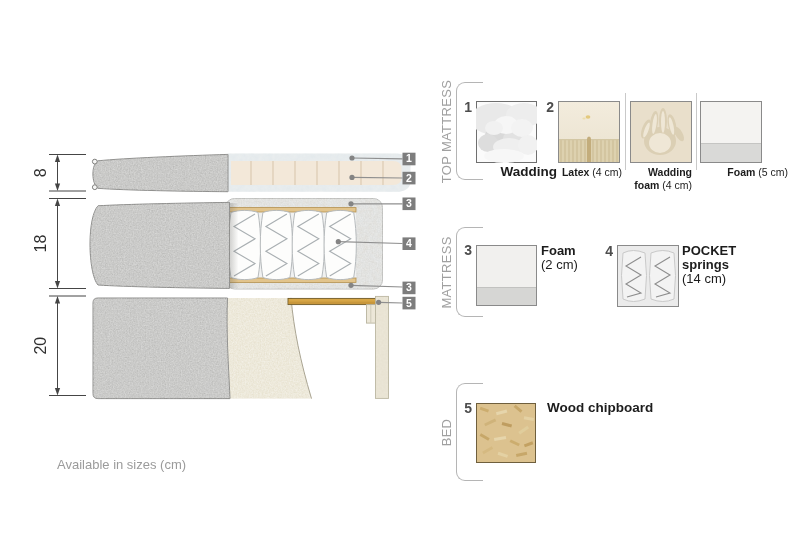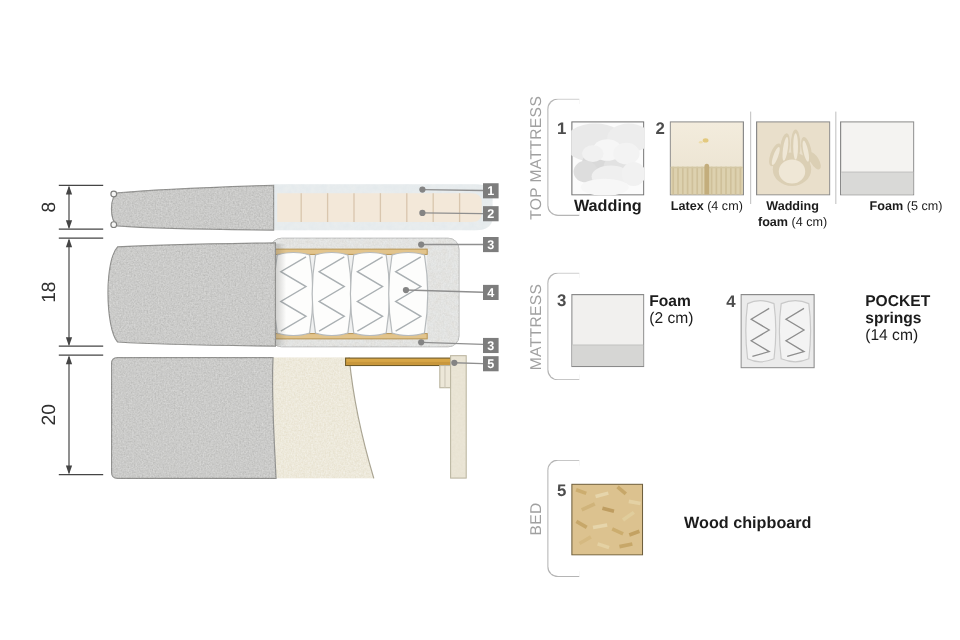--- a/index.html
+++ b/index.html
@@ -2,21 +2,21 @@
 <html><head>
 <meta charset="utf-8">
 <style>
 html,body{margin:0;padding:0;background:#ffffff;}
 body{width:800px;height:533px;font-family:"Liberation Sans",sans-serif;}
 #page{position:relative;width:800px;height:533px;overflow:hidden;background:#ffffff;}
 .abs{position:absolute;}
 .vlabel{position:absolute;color:#a0a0a0;font-size:13px;letter-spacing:0.3px;text-align:center;white-space:nowrap;}
 .bracket{position:absolute;border-left:1.4px solid #b5b5b5;border-top:1.4px solid #b5b5b5;border-bottom:1.4px solid #b5b5b5;border-radius:9px 0 0 9px;width:26px;}
 .num{position:absolute;color:#4d4d4d;font-weight:bold;font-size:14px;width:18px;text-align:right;}
-.cap{position:absolute;color:#1c1c1c;font-size:10.5px;text-align:center;line-height:12.5px;white-space:nowrap;}
+.cap{position:absolute;color:#1c1c1c;font-size:10.5px;text-align:right;line-height:12.5px;white-space:nowrap;}
 .side{position:absolute;color:#1c1c1c;font-size:13px;line-height:14px;white-space:nowrap;}
 .thumb{position:absolute;}
 </style>
 </head>
 <body>
 <div id="page">
 
 <svg class="abs" style="left:0;top:0" width="440" height="533" viewBox="0 0 440 533">
 <defs>
 <filter id="grainD" x="-5%" y="-5%" width="110%" height="110%">
@@ -322,21 +322,21 @@
 <g>
 <path d="M6,8 Q16,3 28,8 Q31,30 28,54 Q16,59 6,54 Q3,30 6,8 Z" fill="#f3f3f3" stroke="#c9c9c9" stroke-width="1"></path>
 <path d="M34,8 Q46,3 57,8 Q60,30 57,54 Q46,59 34,54 Q31,30 34,8 Z" fill="#f3f3f3" stroke="#c9c9c9" stroke-width="1"></path>
 <g stroke="#8d8d8d" stroke-width="1.1" fill="none">
 <polyline points="24,12 9,21 24,30 9,39 24,48 10,52"></polyline>
 <polyline points="53,12 38,21 53,30 38,39 53,48 39,52"></polyline>
 </g>
 </g>
 </svg>
 
-<div class="side" style="left:682px;top:243.5px;margin-left:39px;"><b>POCKET</b><br><b>springs</b><br>(14 cm)</div>
+<div class="side" style="left:682px;top:243.5px;"><b>POCKET</b><br><b>springs</b><br>(14 cm)</div>
 
 <div class="bracket" style="left:456px;top:383px;height:96px;"></div>
 
 <div class="vlabel" style="left:376px;top:425px;width:140px;transform:rotate(-90deg);">BED</div>
 
 <div class="num" style="left:454px;top:399.5px;">5</div>
 
 <svg class="thumb" style="left:476px;top:402.5px;" width="60" height="60" viewBox="0 0 60 60">
 <rect x="0.5" y="0.5" width="59" height="59" fill="#dcc28f" stroke="#6f5f3d" stroke-width="1"></rect>
 <g opacity="0.8">
@@ -350,17 +350,18 @@
 <rect x="4" y="32" width="10" height="3" fill="#c2a160" transform="rotate(30 8 33)"></rect>
 <rect x="18" y="34" width="12" height="3" fill="#e9dab2" transform="rotate(-10 24 35)"></rect>
 <rect x="34" y="38" width="10" height="3" fill="#c9a867" transform="rotate(25 38 39)"></rect>
 <rect x="48" y="40" width="9" height="3" fill="#bd9a58" transform="rotate(-20 52 41)"></rect>
 <rect x="6" y="46" width="11" height="3" fill="#d4b87e" transform="rotate(-30 11 47)"></rect>
 <rect x="22" y="50" width="10" height="3" fill="#e6d5a9" transform="rotate(18 26 51)"></rect>
 <rect x="40" y="50" width="11" height="3" fill="#c2a160" transform="rotate(-12 45 51)"></rect>
 </g>
 </svg>
 
-<div class="side" style="left:570px;top:400px;font-size:13.5px;line-height:15.5px;margin-top:28px;"><b>Wood chipboard</b><br></div>
-
+<div class="side" style="left:547px;top:400px;font-size:13.5px;line-height:15.5px;"><b>Wood chipboard</b><br></div>
+
+<div class="abs" style="left:57px;top:457px;color:#9b9b9b;font-size:13px;">Available in sizes (cm)</div>
 
 
 </div>
 
 </body></html>

